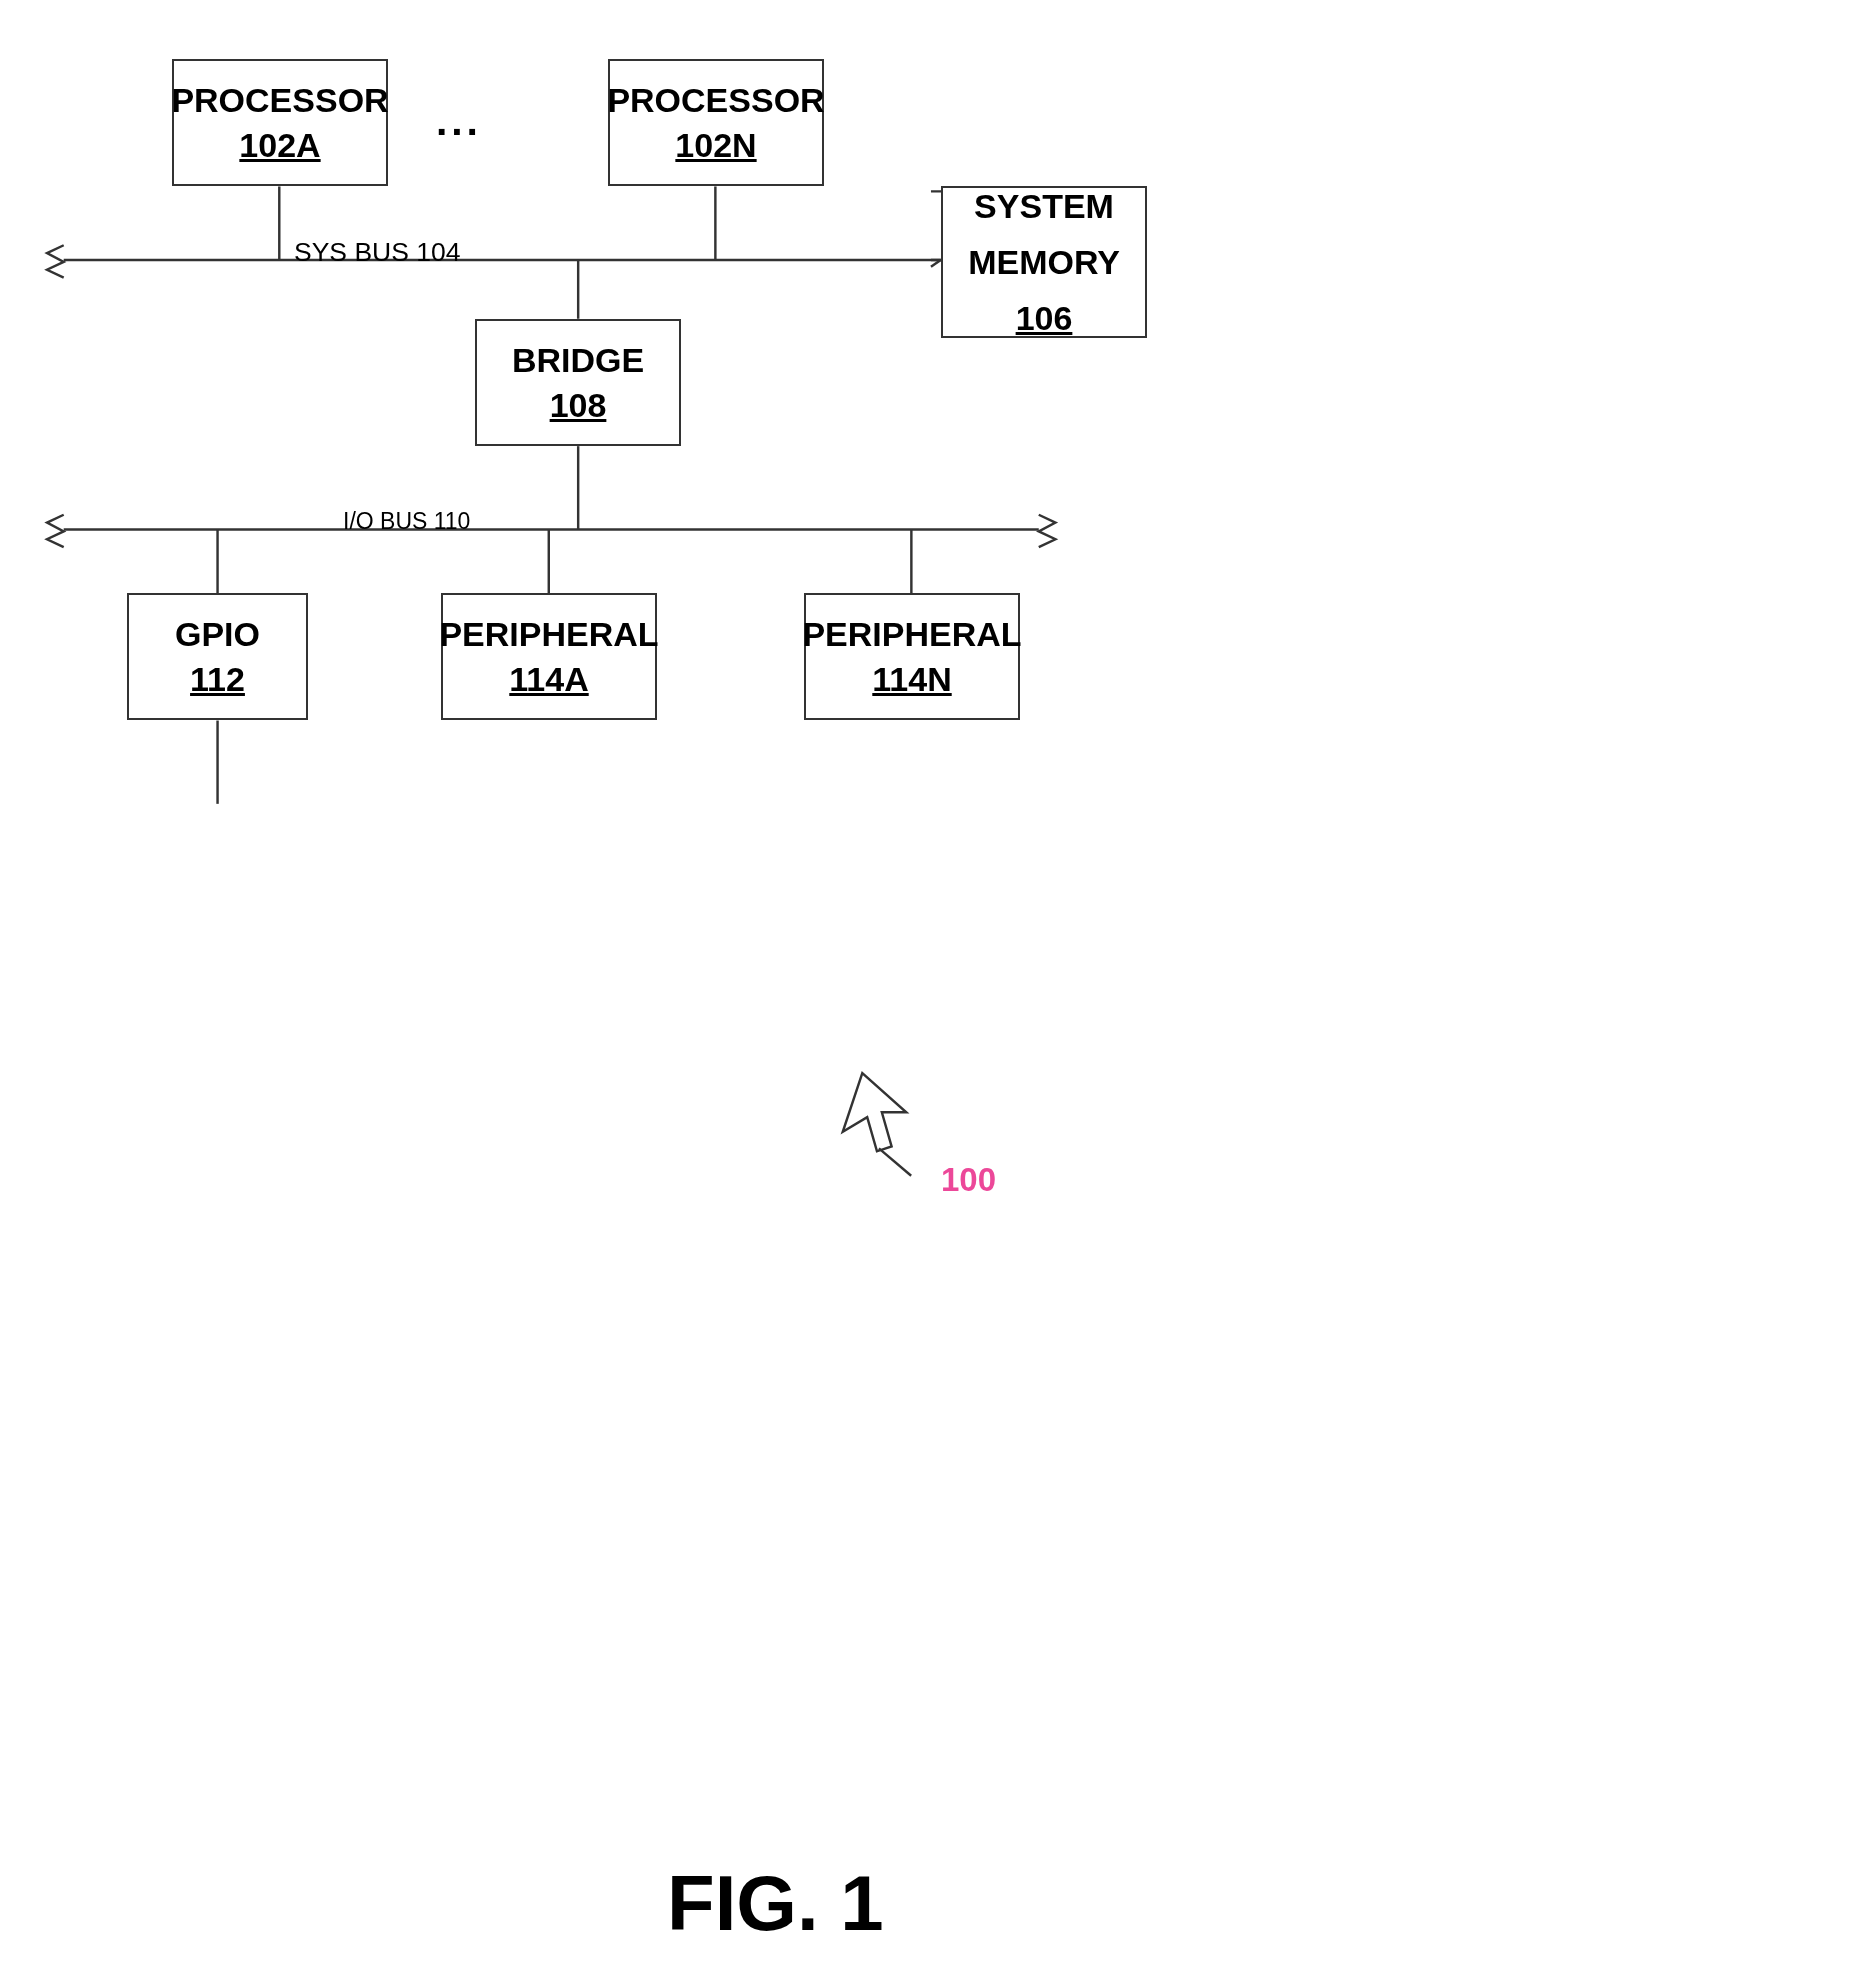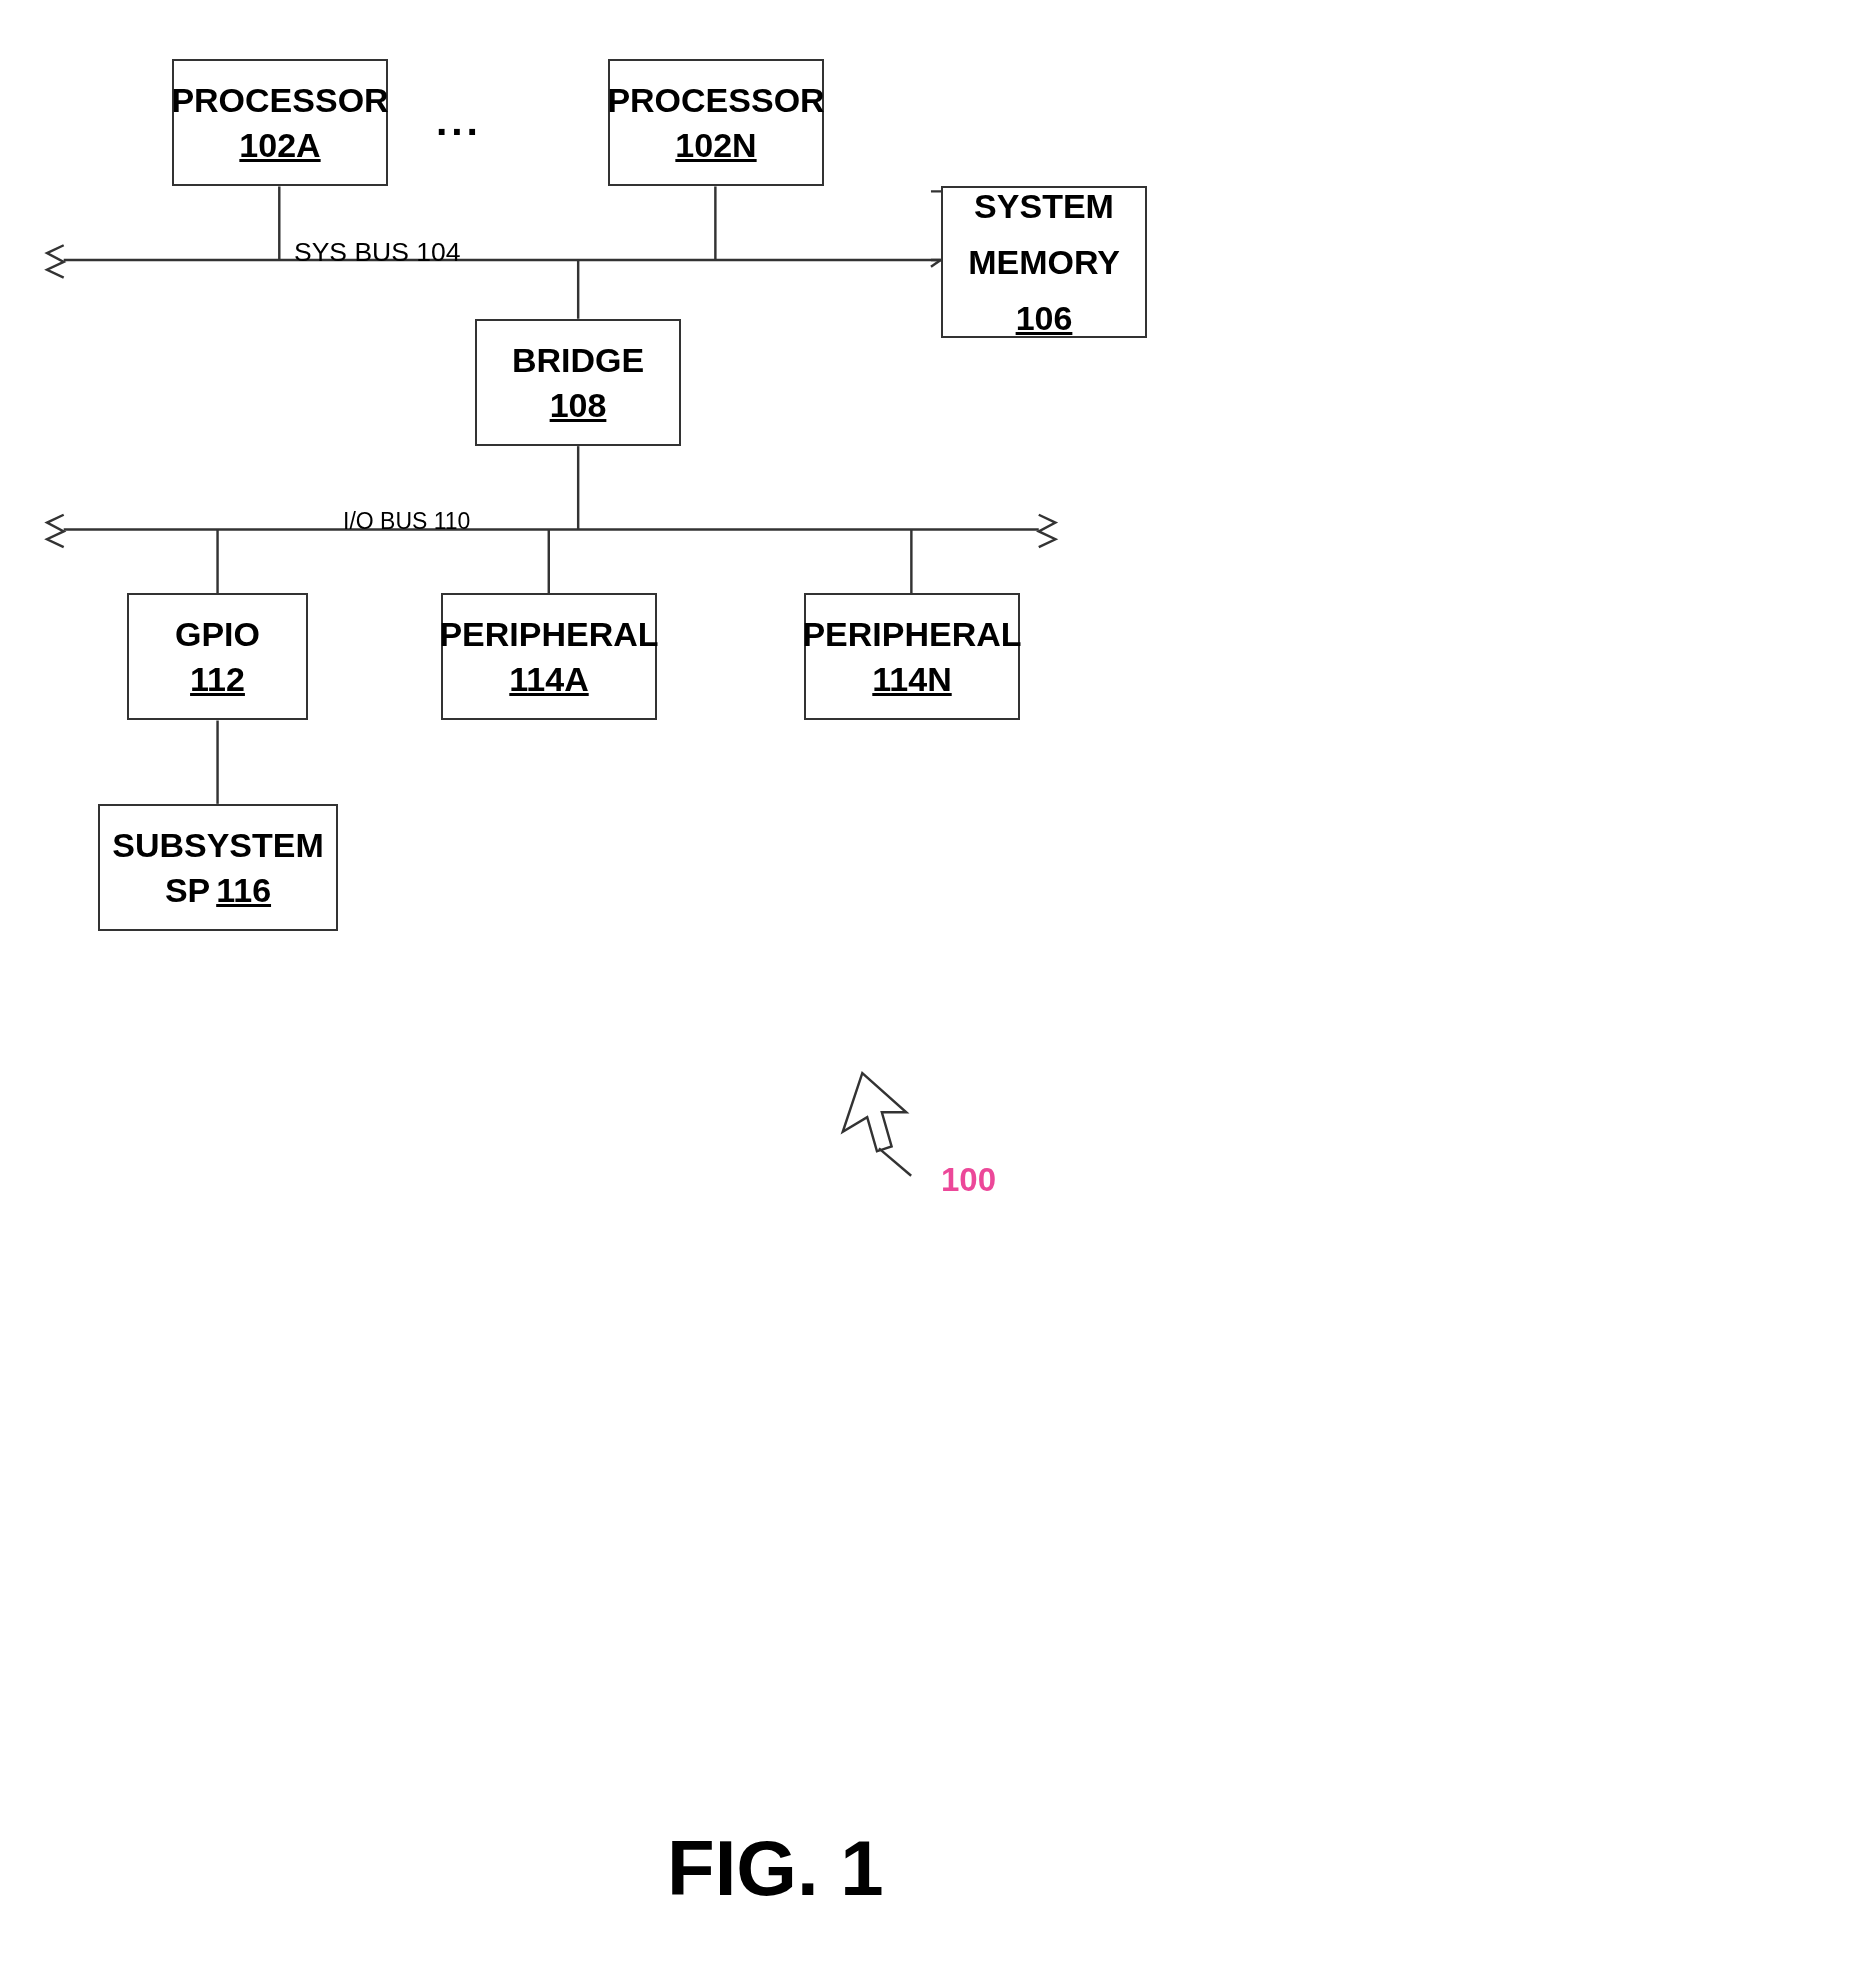--- a/index.html
+++ b/index.html
@@ -47,20 +47,21 @@
       height: 100%;
       pointer-events: none;
     }
 
     .fig-label {
       position: absolute;
       font-size: 71px;
       font-weight: bold;
       font-family: Arial, sans-serif;
       color: #000;
+      margin-top: 35px;
     }
 
     .diagram-ref {
       position: absolute;
       font-size: 31px;
       font-weight: bold;
       color: #ec4899;
     }
 
     .dots-label {
@@ -154,27 +155,20 @@
   <div class="box" style="left:441px; top:593px; width:216px; height:127px;">
     <span>PERIPHERAL</span>
     <span class="underline">114A</span>
   </div>
 
   <div class="box" style="left:804px; top:593px; width:216px; height:127px;">
     <span>PERIPHERAL</span>
     <span class="underline">114N</span>
   </div>
 
-  <div class="box" style="left:98px; top:804px; width:240px; height:127px;">
-    <span>SUBSYSTEM</span>
-    <span style="display:flex; gap:5.9px;">
-      <span>SP</span>
-      <span class="underline">116</span>
-    </span>
-  </div>
 
   <svg style="position:absolute; left:833px; top:1063px; width:127px; height:118px;" viewBox="0 0 130 120" width="127" height="118">
 
     <polygon points="30,10 10,70 35,55 45,90 60,85 50,50 75,50" fill="none" stroke="#333" stroke-width="2.5"></polygon>
 
     <line x1="47" y1="87" x2="80" y2="115" stroke="#333" stroke-width="2.5"></line>
   </svg>
   <div class="diagram-ref" style="left:941px; top:1161px; font-size:33px;">100</div>
 
   <div class="fig-label" style="left:667px; top:1823px; font-size:78px;">FIG. 1</div>

